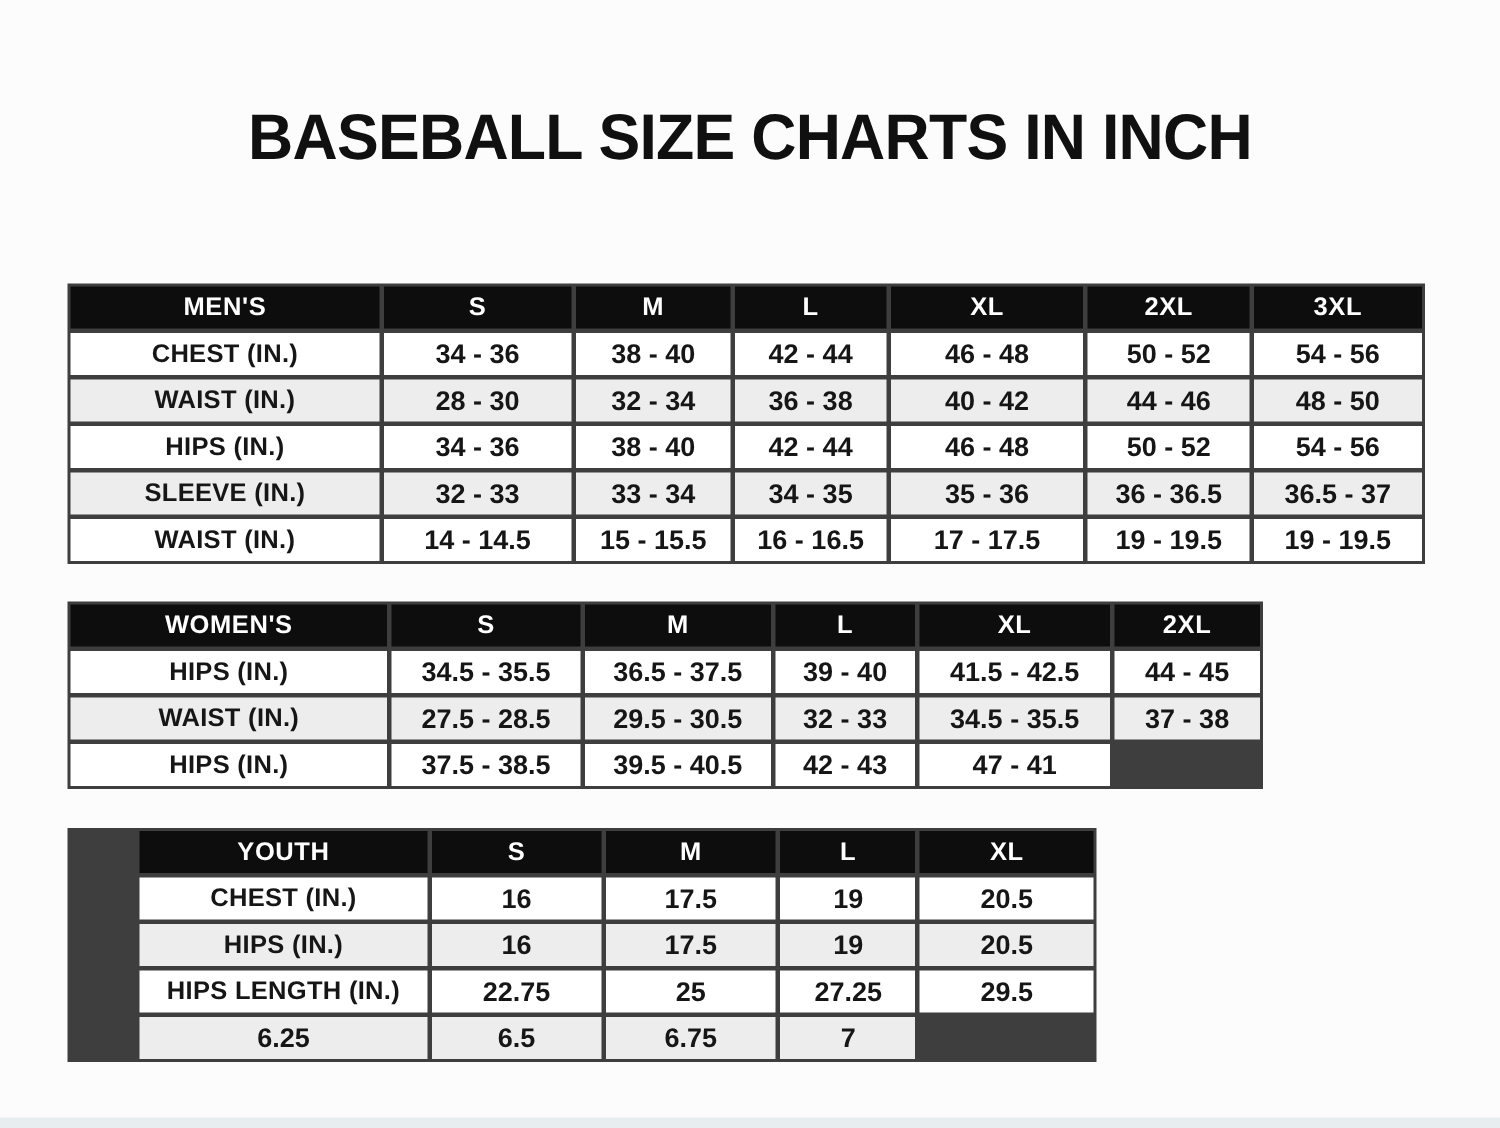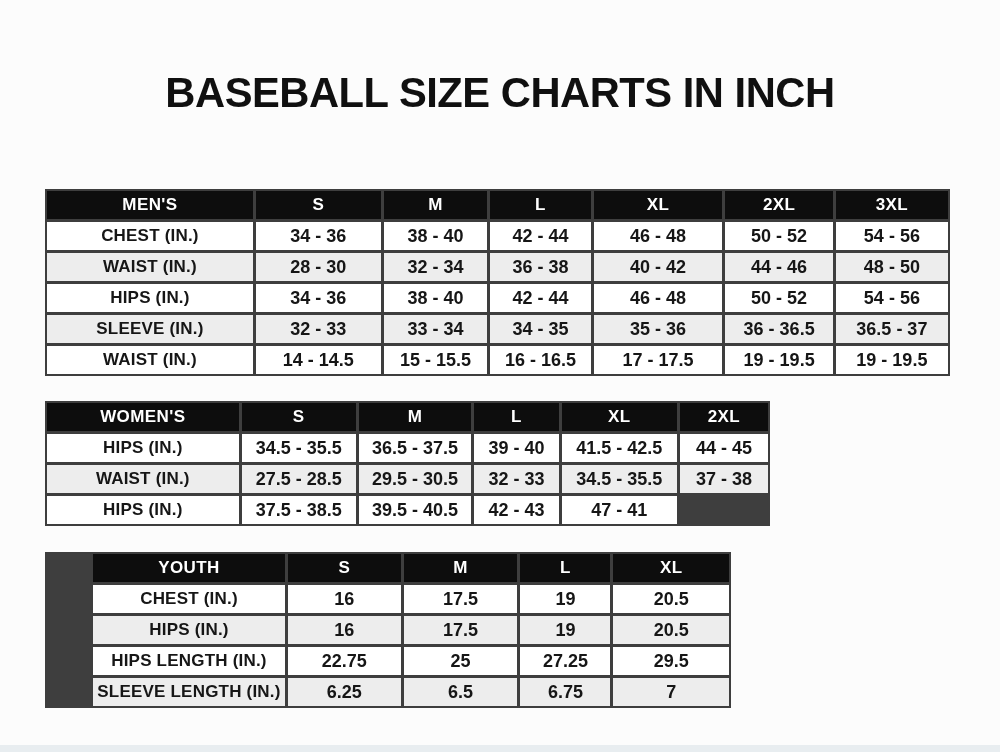--- a/index.html
+++ b/index.html
@@ -25,21 +25,21 @@
     transform:scaleX(0.97);
   }
   .size-table{
     position:absolute;display:grid;
     background:var(--border);
     gap:3px;padding:2px;box-sizing:border-box;
     grid-auto-rows:28px;
   }
   
   .t-mens   {left:45px;top:189px;width:905px;grid-template-columns:211fr 128fr 106fr 103fr 132fr 110fr 115fr;}
-  .t-womens {left:45px;top:401px;width:725px;grid-template-columns:213fr 127fr 125fr 94fr 128fr 98fr;}
+  .t-womens {left:45px;top:401px;width:797px;grid-template-columns:213fr 127fr 125fr 94fr 128fr 98fr;}
   .t-youth  {left:45px;top:552px;width:686px;grid-template-columns:211fr 124fr 125fr 99fr 127fr;padding-left:48px;}
   .cell{
     display:flex;align-items:center;justify-content:center;
     background:var(--row-bg);
     font-weight:700;white-space:nowrap;overflow:hidden;
   }
   .hc{
     background:var(--header-bg);color:var(--header-text);
     font-size:17px;letter-spacing:0.4px;
   }
@@ -140,21 +140,20 @@
       <div class="cell lc alt">HIPS (IN.)</div>
       <div class="cell vc alt">16</div>
       <div class="cell vc alt">17.5</div>
       <div class="cell vc alt">19</div>
       <div class="cell vc alt">20.5</div>
       <div class="cell lc">HIPS LENGTH (IN.)</div>
       <div class="cell vc">22.75</div>
       <div class="cell vc">25</div>
       <div class="cell vc">27.25</div>
       <div class="cell vc">29.5</div>
-      <div class="cell lc alt">SLEEVE LENGTH (IN.)</div>
       <div class="cell vc alt">6.25</div>
       <div class="cell vc alt">6.5</div>
       <div class="cell vc alt">6.75</div>
       <div class="cell vc alt">7</div>
     </div>
   </div>
 
 <div class="bottom-strip"></div>
 
 </body></html>

